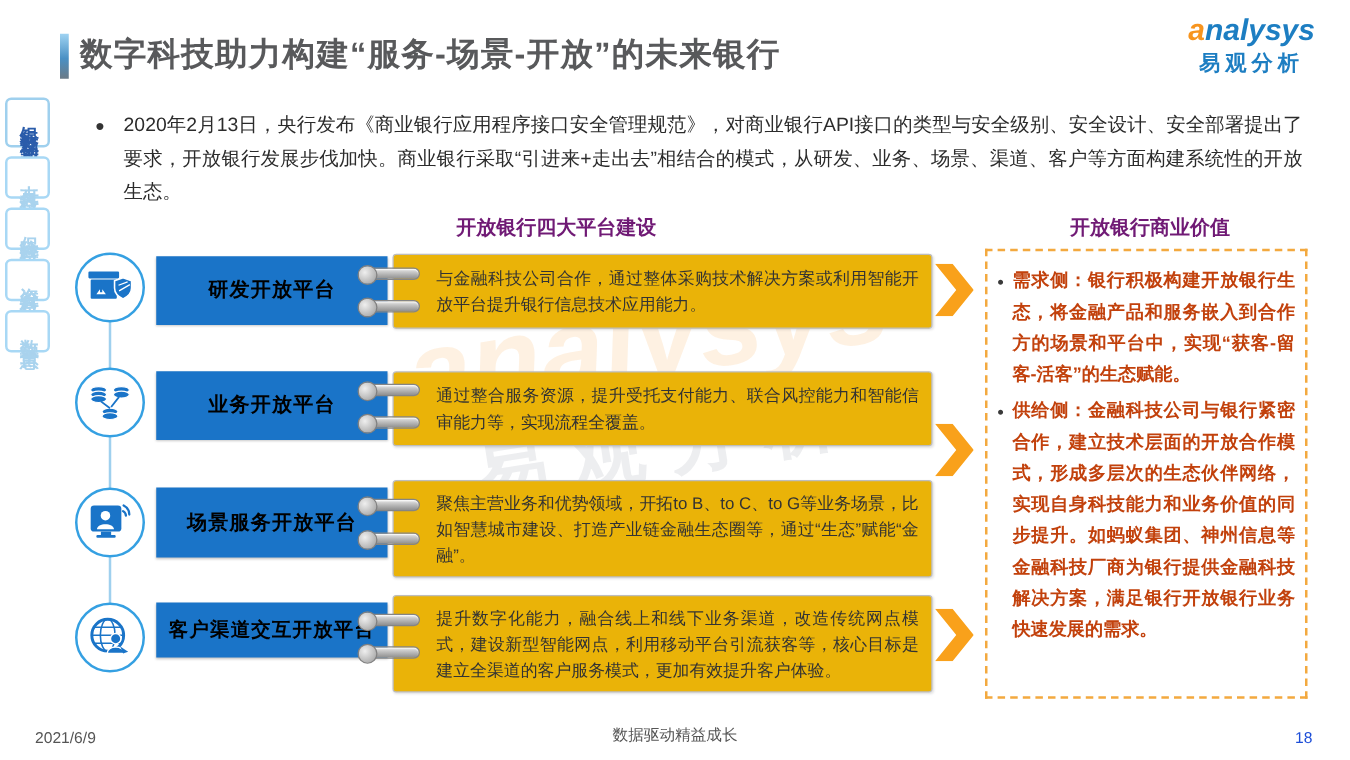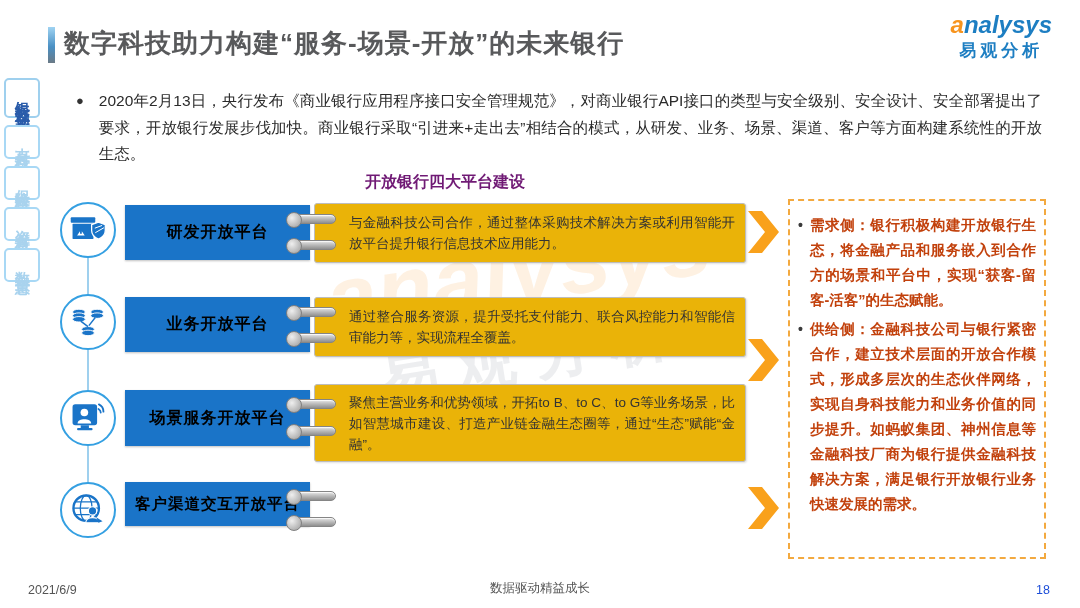--- a/index.html
+++ b/index.html
@@ -113,20 +113,21 @@
     <div class="side-tab">资管科技</div>
     <div class="side-tab">数字普惠</div>
   </div>
 
   <div class="intro">
     <span class="intro-bullet">●</span>
     <p class="intro-text">2020年2月13日，央行发布《商业银行应用程序接口安全管理规范》，对商业银行API接口的类型与安全级别、安全设计、安全部署提出了要求，开放银行发展步伐加快。商业银行采取“引进来+走出去”相结合的模式，从研发、业务、场景、渠道、客户等方面构建系统性的开放生态。</p>
   </div>
 
   <div class="col-title left">开放银行四大平台建设</div>
+  <div class="col-title right">开放银行商业价值</div>
 
   <div class="timeline-line"></div>
 
   <div class="icon-circle" style="top:202px;">
     <svg width="40" height="40" viewBox="0 0 44 44">
       <rect x="3" y="8" width="27" height="6" rx="1" fill="#1a74c8"></rect>
       <rect x="5" y="15" width="23" height="17" rx="1" fill="#1a74c8"></rect>
       <path d="M10 28 l3.2-4.5 v2.6 h2 v-2.6 l3.2 4.5 z" fill="#fff"></path>
       <path d="M33.5 13.5 l7.5 2.6 v6.4 c0 4.8 -3.2 7.6 -7.5 9.6 c-4.3 -2 -7.5 -4.8 -7.5 -9.6 v-6.4 z" fill="#1a74c8" stroke="#fff" stroke-width="1.4"></path>
       <path d="M29.5 20 l8 -3 M30 25 l9.5 -5.5" stroke="#fff" stroke-width="1.1" fill="none"></path>
@@ -181,20 +182,23 @@
     <svg width="40" height="40" viewBox="0 0 44 44">
       <circle cx="20" cy="20" r="14" fill="none" stroke="#1a74c8" stroke-width="2.6"></circle>
       <ellipse cx="20" cy="20" rx="6.5" ry="14" fill="none" stroke="#1a74c8" stroke-width="1.4"></ellipse>
       <path d="M6 20 h28 M8.5 13 h23 M8.5 27 h23" stroke="#1a74c8" stroke-width="1.4" fill="none"></path>
       <circle cx="27" cy="23" r="4.6" fill="#1a74c8" stroke="#fff" stroke-width="1.3"></circle>
       <path d="M19.5 36 c0 -7.5 15 -7.5 15 0 z" fill="#1a74c8" stroke="#fff" stroke-width="1.3"></path>
       <path d="M31 30 l7 4.5 -4.5 1.5 z" fill="#1a74c8"></path>
     </svg>
   </div>
   <div class="plat-box" style="top:482px; height:44px; font-size:15.5px;">客户渠道交互开放平台</div>
+  <div class="desc-box" style="top:476px; height:78px;">
+    <p>提升数字化能力，融合线上和线下业务渠道，改造传统网点模式，建设新型智能网点，利用移动平台引流获客等，核心目标是建立全渠道的客户服务模式，更加有效提升客户体验。</p>
+  </div>
   <div class="pill" style="top:491px;"></div>
   <div class="pill" style="top:517px;"></div>
 
   <div class="chevron" style="top:211px;">
     <svg width="31" height="42">
         <polygon points="0,0 14,0 31,21 14,42 0,42 17,21" fill="#F9A11B"></polygon>
       </svg>
   </div>
   <div class="chevron" style="top:339px;">
     <svg width="31" height="42">

